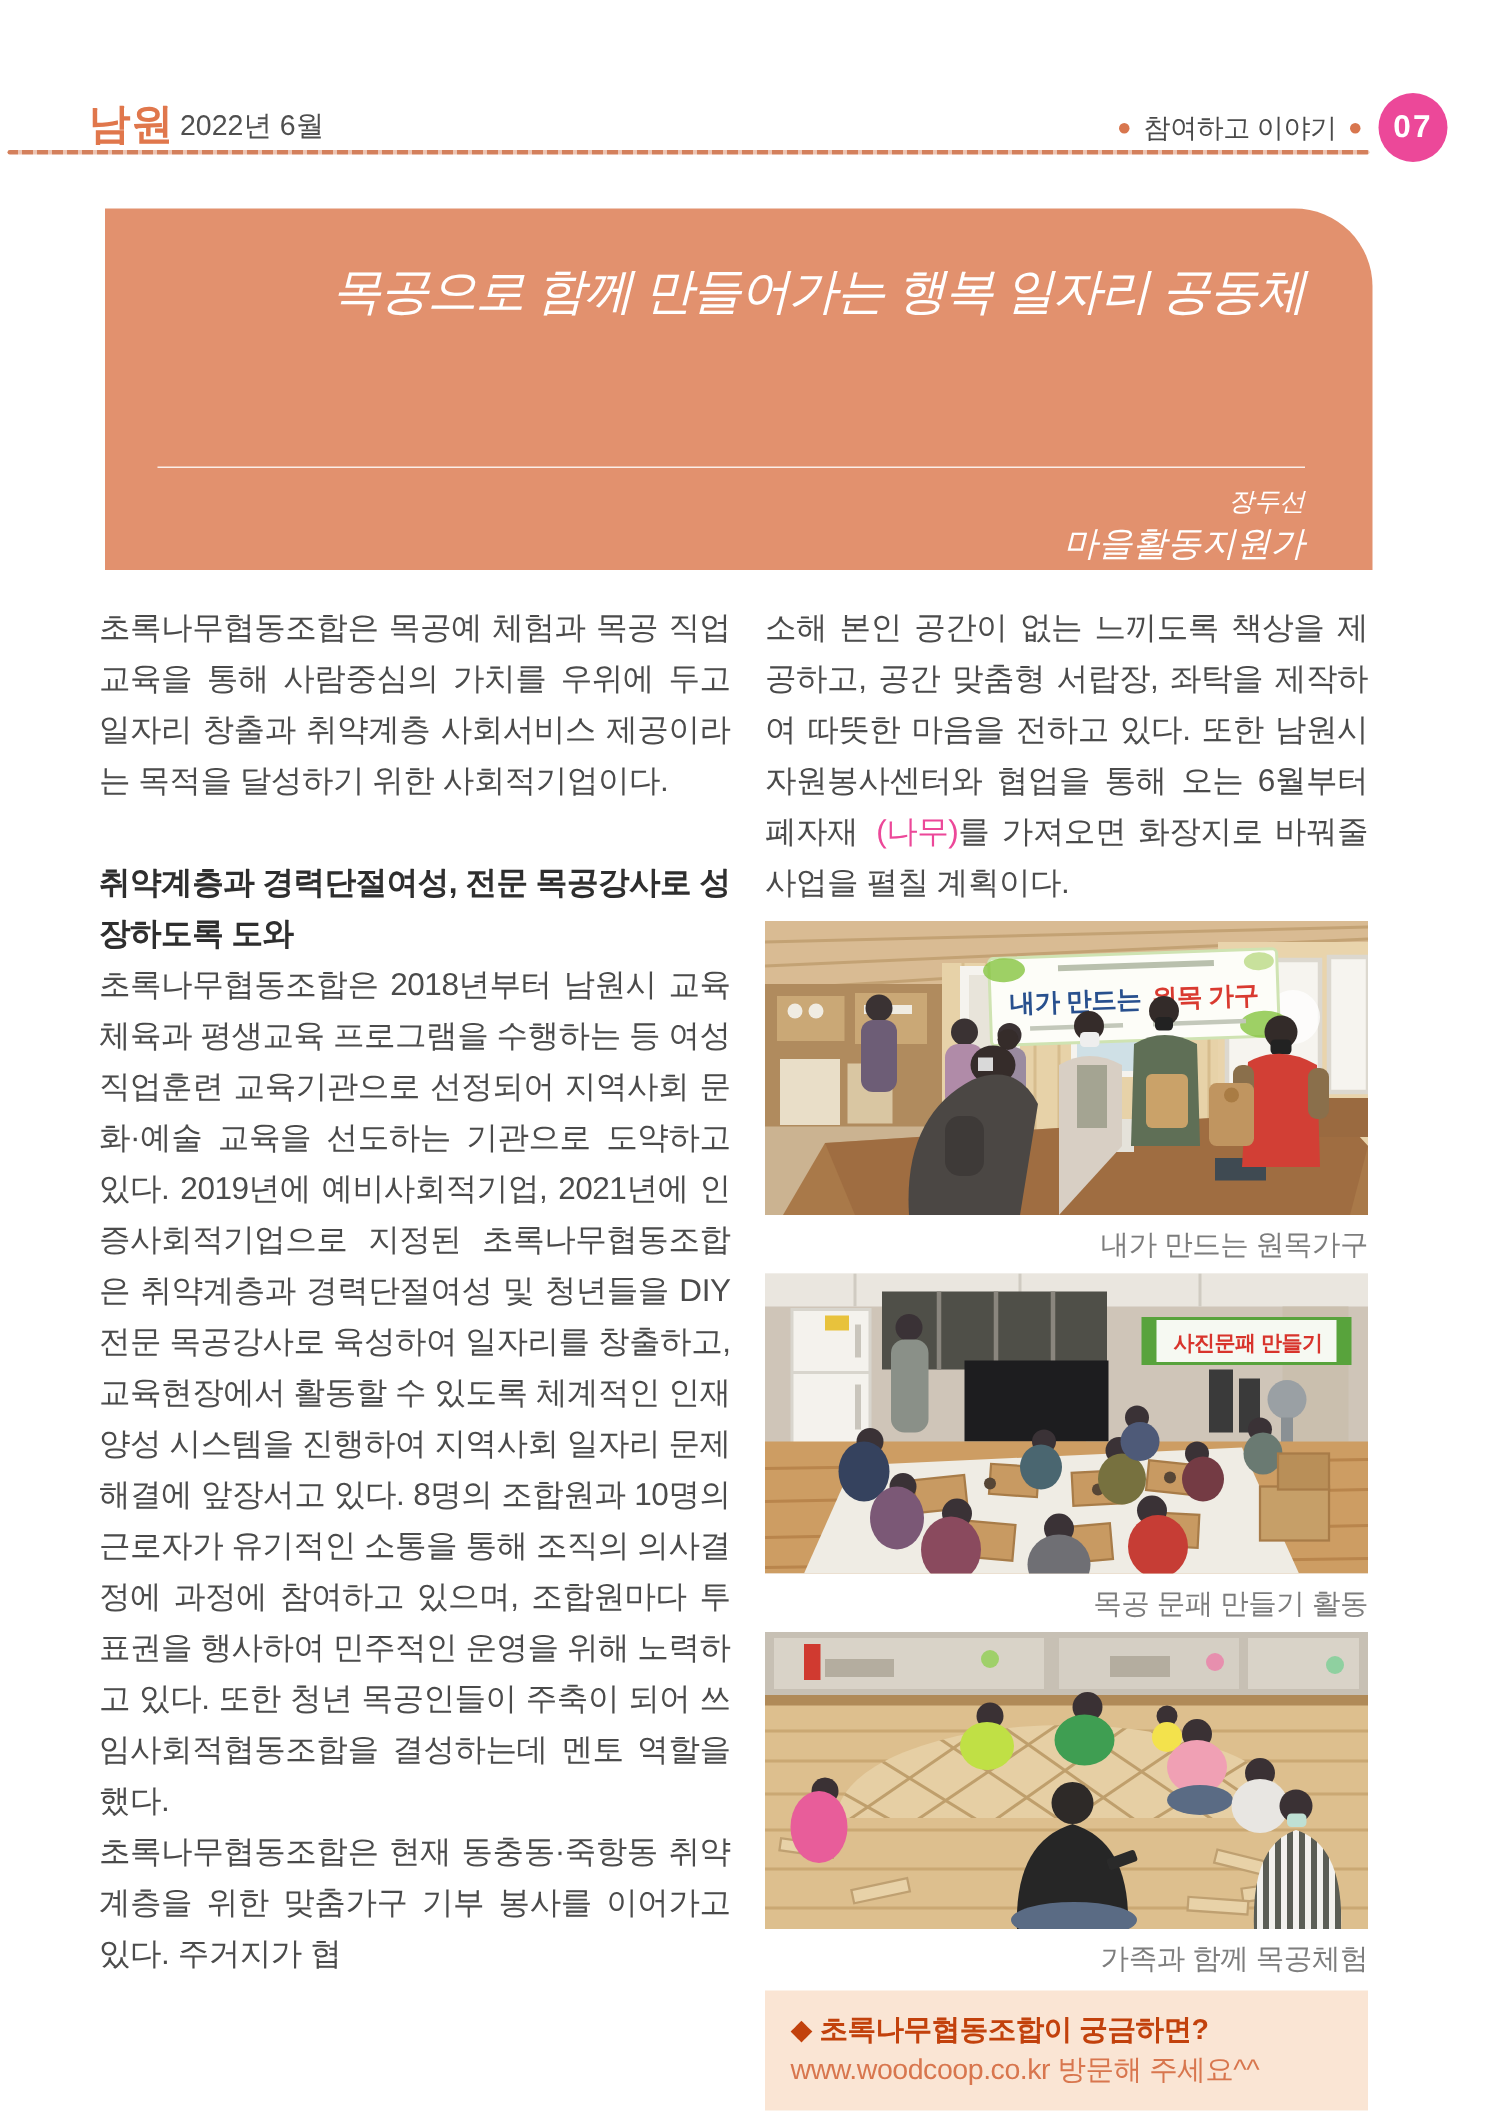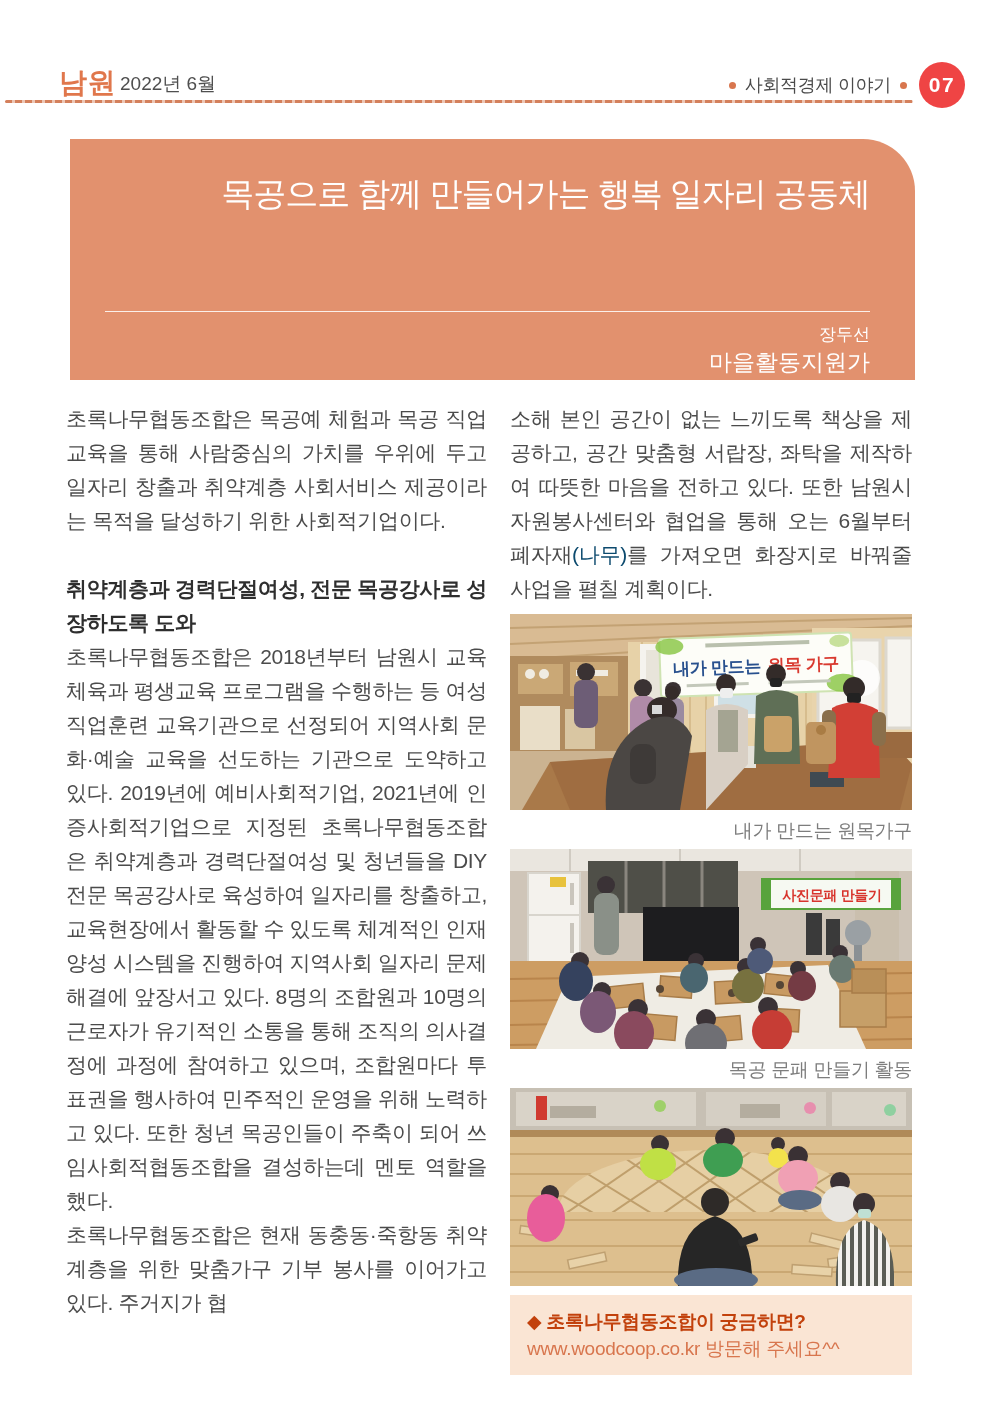--- a/index.html
+++ b/index.html
@@ -6,47 +6,47 @@
   .page{position:relative;width:1000px;height:1414px;background:#ffffff;overflow:hidden;
         font-family:"Liberation Sans","DejaVu Sans",sans-serif;}
 
   
   .masthead-logo{position:absolute;left:59px;top:64px;font-size:28px;font-weight:800;
         color:#e0774c;letter-spacing:0.5px;}
   .issue-date{position:absolute;left:120px;top:71px;font-size:19px;color:#4f4f4f;}
   .hdr-right{position:absolute;top:62px;right:35px;display:flex;align-items:center;gap:9px;}
   .hdr-dot{width:7px;height:7px;border-radius:50%;background:#d8764e;flex:0 0 auto;}
   .section-title{font-size:18px;color:#4a4a4a;letter-spacing:-0.3px;}
-  .page-badge{width:46px;height:46px;border-radius:50%;background:#ef4444;color:#fff;
+  .page-badge{width:46px;height:46px;border-radius:50%;background:#ec4899;color:#fff;
         font-size:21px;font-weight:700;display:flex;align-items:center;justify-content:center;
         letter-spacing:1.5px;margin-left:3px;}
   .hdr-rule{position:absolute;left:5px;top:100px;width:908px;height:3px;border-radius:2px;
         background:repeating-linear-gradient(90deg,#d4805c 0 7px,rgba(212,128,92,.45) 7px 10px);}
 
   
   .title-box{position:absolute;left:70px;top:139px;width:845px;height:241px;
-        background:#e2916e;border-top-right-radius:52px;color:#fff;}
+        background:#e2916e;border-top-right-radius:52px;color:#fff;font-style:italic;}
   .title-l1{position:absolute;right:45px;top:33px;font-size:33px;font-weight:400;
         letter-spacing:-1px;white-space:nowrap;}
   .title-l2{position:absolute;right:45px;top:96px;font-size:33px;font-weight:400;
         letter-spacing:-1px;white-space:nowrap;}
   .title-rule{position:absolute;left:35px;right:45px;top:172px;height:0;
         border-top:1px solid rgba(255,255,255,.85);}
   .author-name{position:absolute;right:45px;top:184px;font-size:17px;}
   .author-role{position:absolute;right:45px;top:208px;font-size:23px;}
 
   
   .col{position:absolute;top:402px;font-size:21px;line-height:34px;color:#4b4b4b;
         text-align:justify;word-break:break-all;letter-spacing:-0.3px;}
   .col-left{left:66px;width:421px;}
   .col-right{left:510px;width:402px;}
   .col p{margin:0;}
   .subheading{margin:34px 0 0 0;font-size:21px;line-height:34px;font-weight:700;
         color:#2e2e2e;text-align:left;}
-  .paren-muted{color:#0c4a6e;}
+  .paren-muted{color:#ec4899;margin-left:12px;}
 
   
   figure{margin:0;}
   .photo{display:block;width:402px;}
   .fig1{margin-top:8px;}
   .fig2{margin-top:7px;}
   .fig3{margin-top:7px;}
   .caption{font-size:19px;line-height:22px;color:#7d7d7d;text-align:right;margin-top:10px;
         letter-spacing:-0.3px;}
 
@@ -57,21 +57,21 @@
 </style>
 </head>
 <body>
 
 <div class="page">
 
   <div class="masthead-logo">남원</div>
   <div class="issue-date">2022년 6월</div>
   <div class="hdr-right">
     <span class="hdr-dot"></span>
-    <span class="section-title">사회적경제 이야기</span>
+    <span class="section-title">참여하고 이야기</span>
     <span class="hdr-dot"></span>
     <span class="page-badge">07</span>
   </div>
   <div class="hdr-rule"></div>
 
   <section class="title-box">
     <div class="title-l1">목공으로 함께 만들어가는 행복 일자리 공동체</div>
     <div class="title-rule"></div>
     <div class="author-name">장두선</div>
     <div class="author-role">마을활동지원가</div>
@@ -341,20 +341,21 @@
           <ellipse cx="206" cy="192" rx="42" ry="12" fill="#5a6b84"></ellipse>
 
           <circle cx="330" cy="94" r="10" fill="#3a3134"></circle>
             <ellipse cx="330" cy="116" rx="19" ry="18" fill="#e8e6e2"></ellipse>
           <circle cx="354" cy="116" r="11" fill="#3a3134"></circle>
             <rect x="348" y="121" width="13" height="9" rx="3" fill="#bfe0d4"></rect>
           <path d="M326,198 Q324,142 354,132 Q386,142 384,198 Z" fill="url(#stripes)"></path>
         </g>
         <rect x="228" y="148" width="20" height="8" rx="2" fill="#2a2a2a" transform="rotate(-20 238 152)"></rect>
       </svg>
+      <figcaption class="caption">가족과 함께 목공체험</figcaption>
     </figure>
 
     <div class="callout">
       <div class="callout-l1">◆ 초록나무협동조합이 궁금하면?</div>
       <div class="callout-l2">www.woodcoop.co.kr 방문해 주세요^^</div>
     </div>
   </section>
 
 </div>
 

